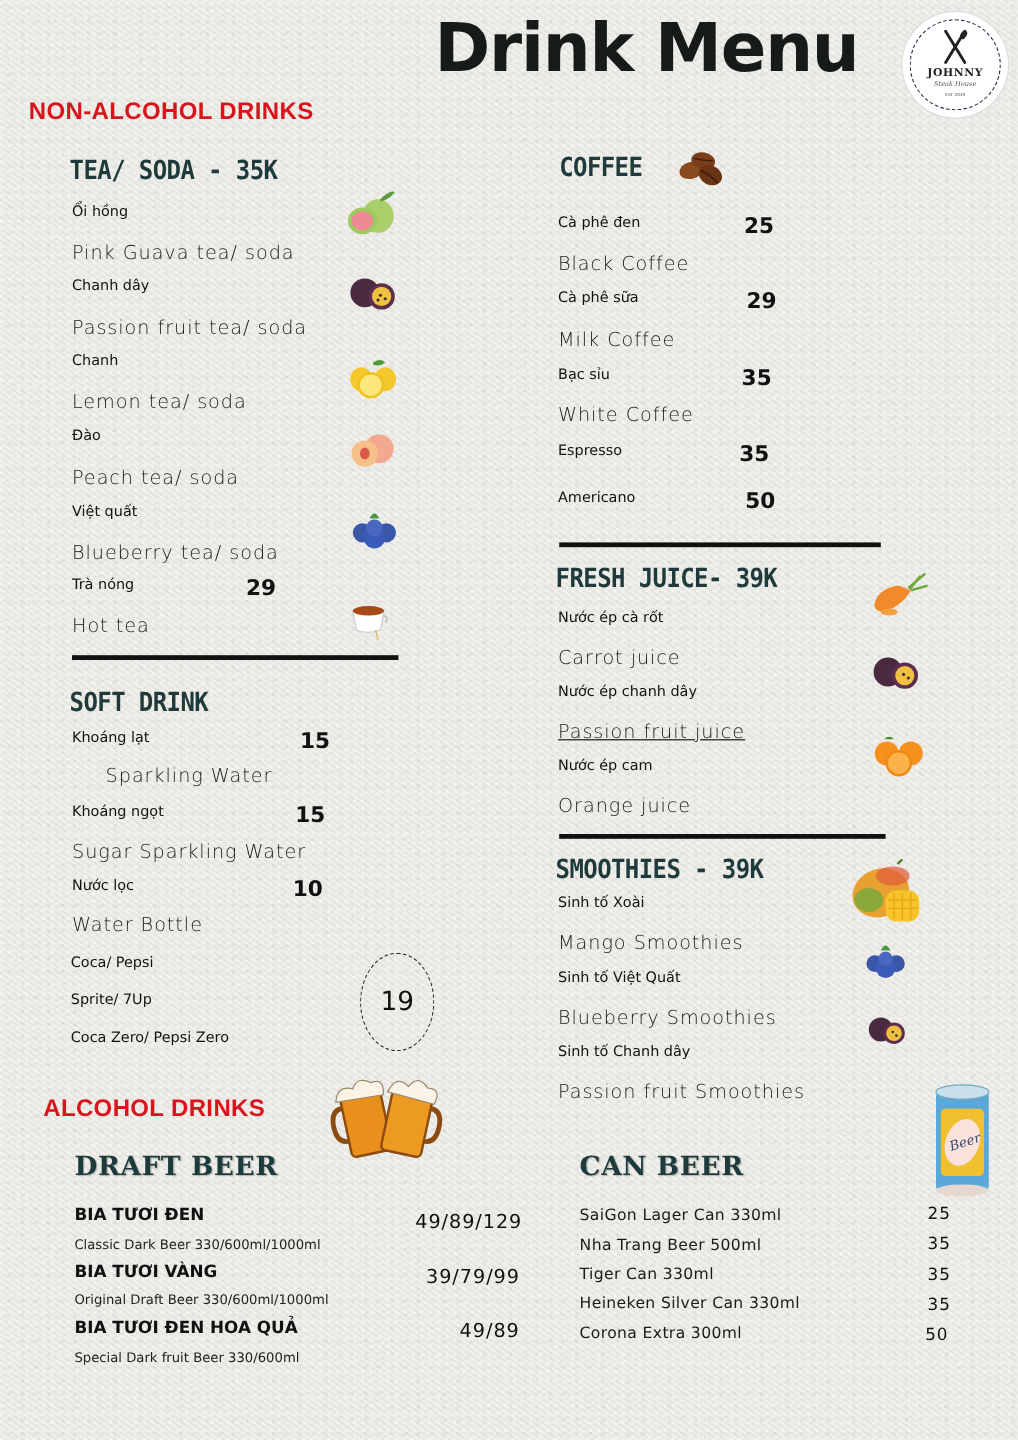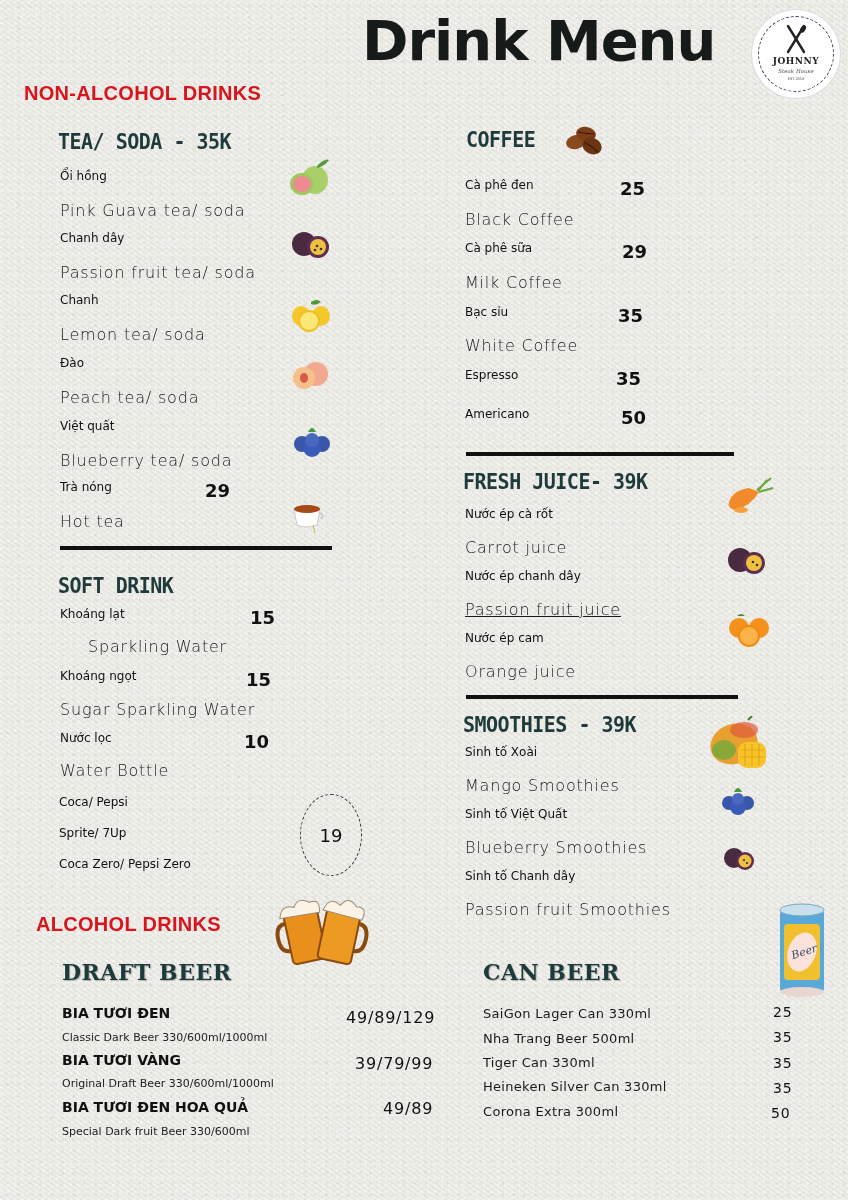--- a/index.html
+++ b/index.html
@@ -79,21 +79,21 @@
   .item-desc {
     font-family: "DejaVu Sans", sans-serif; font-size: 16px;
     color: #1a1a1a; letter-spacing: 0.8px; white-space: nowrap; font-weight: 300;
   }
   .divider { height: 4px; background: #111; }
 
   .circle-price {
     left: 300px; top: 794px; width: 62px; height: 82px;
     border: 1.5px dashed #333; border-radius: 50%;
     display: flex; align-items: center; justify-content: center;
-    font-family: "DejaVu Sans", sans-serif; font-size: 18px; color: #111;
+    font-family: "DejaVu Sans", sans-serif; font-size: 22px; color: #111;
   }
 
   
   .beer-name {
     font-family: "DejaVu Sans", sans-serif; font-weight: bold; font-size: 14px; color: #111;
   }
   .beer-desc {
     font-family: "DejaVu Sans", sans-serif; font-size: 11px; color: #222;
   }
   .beer-price {

